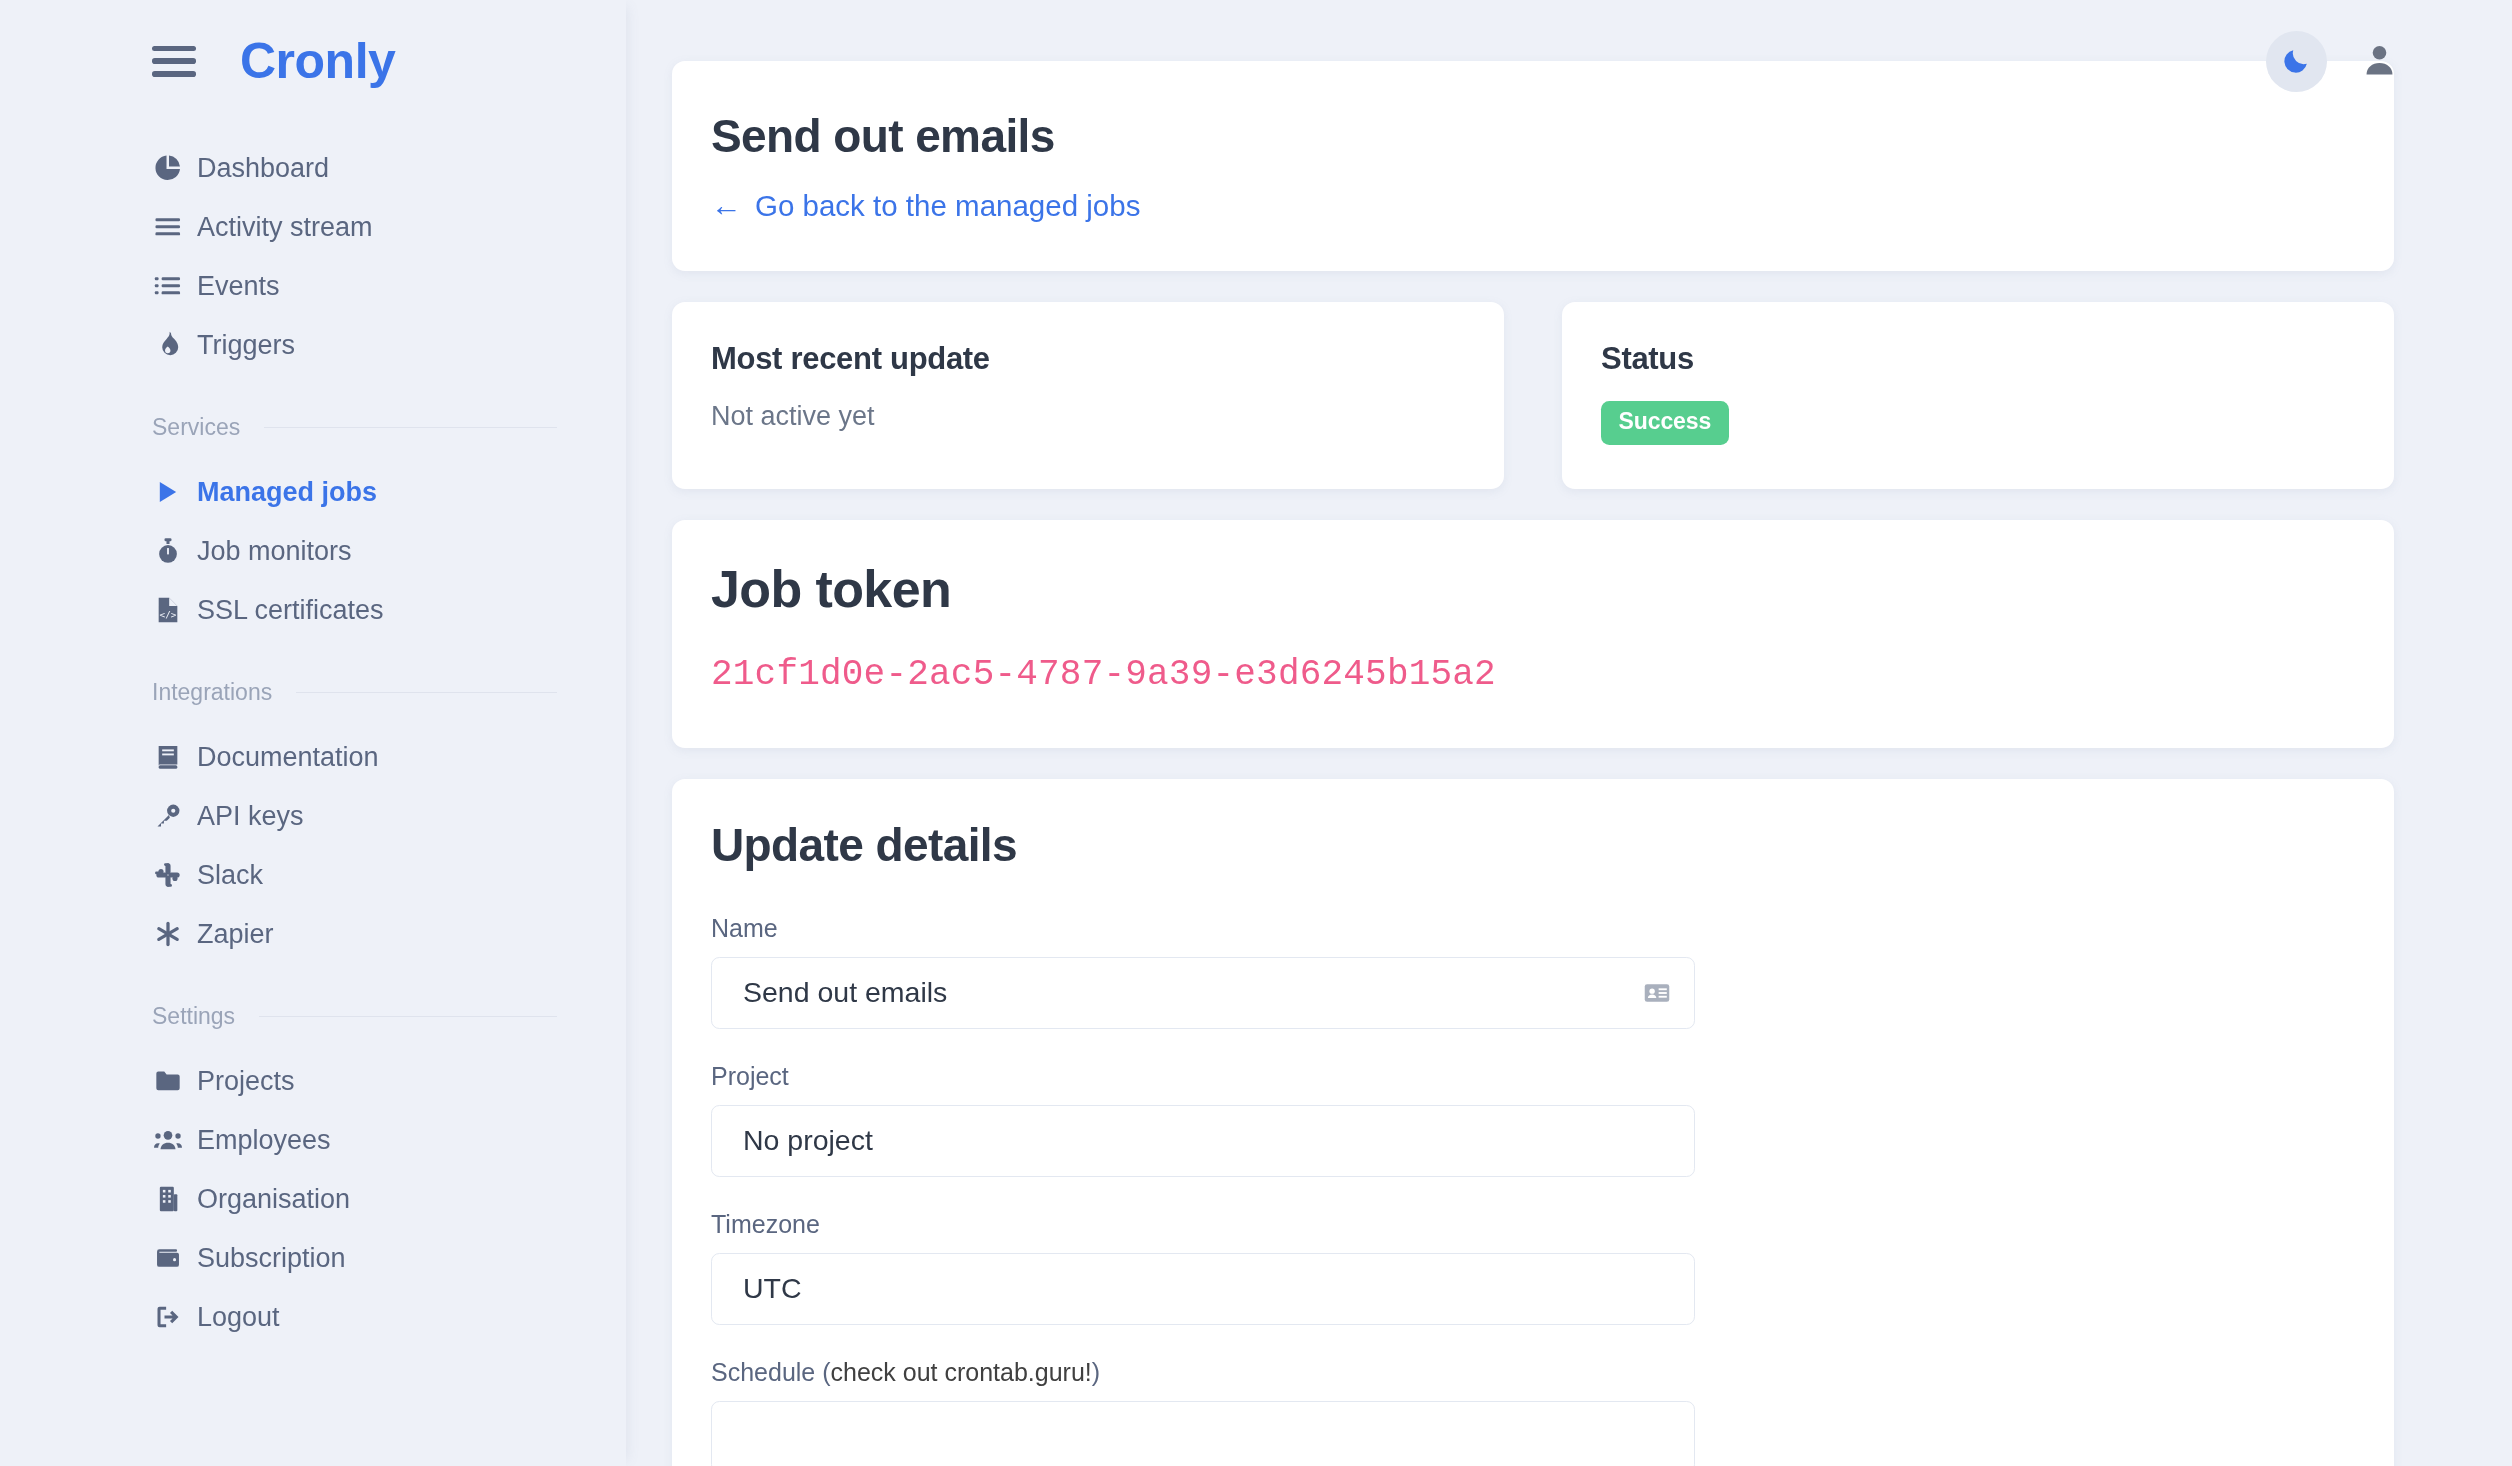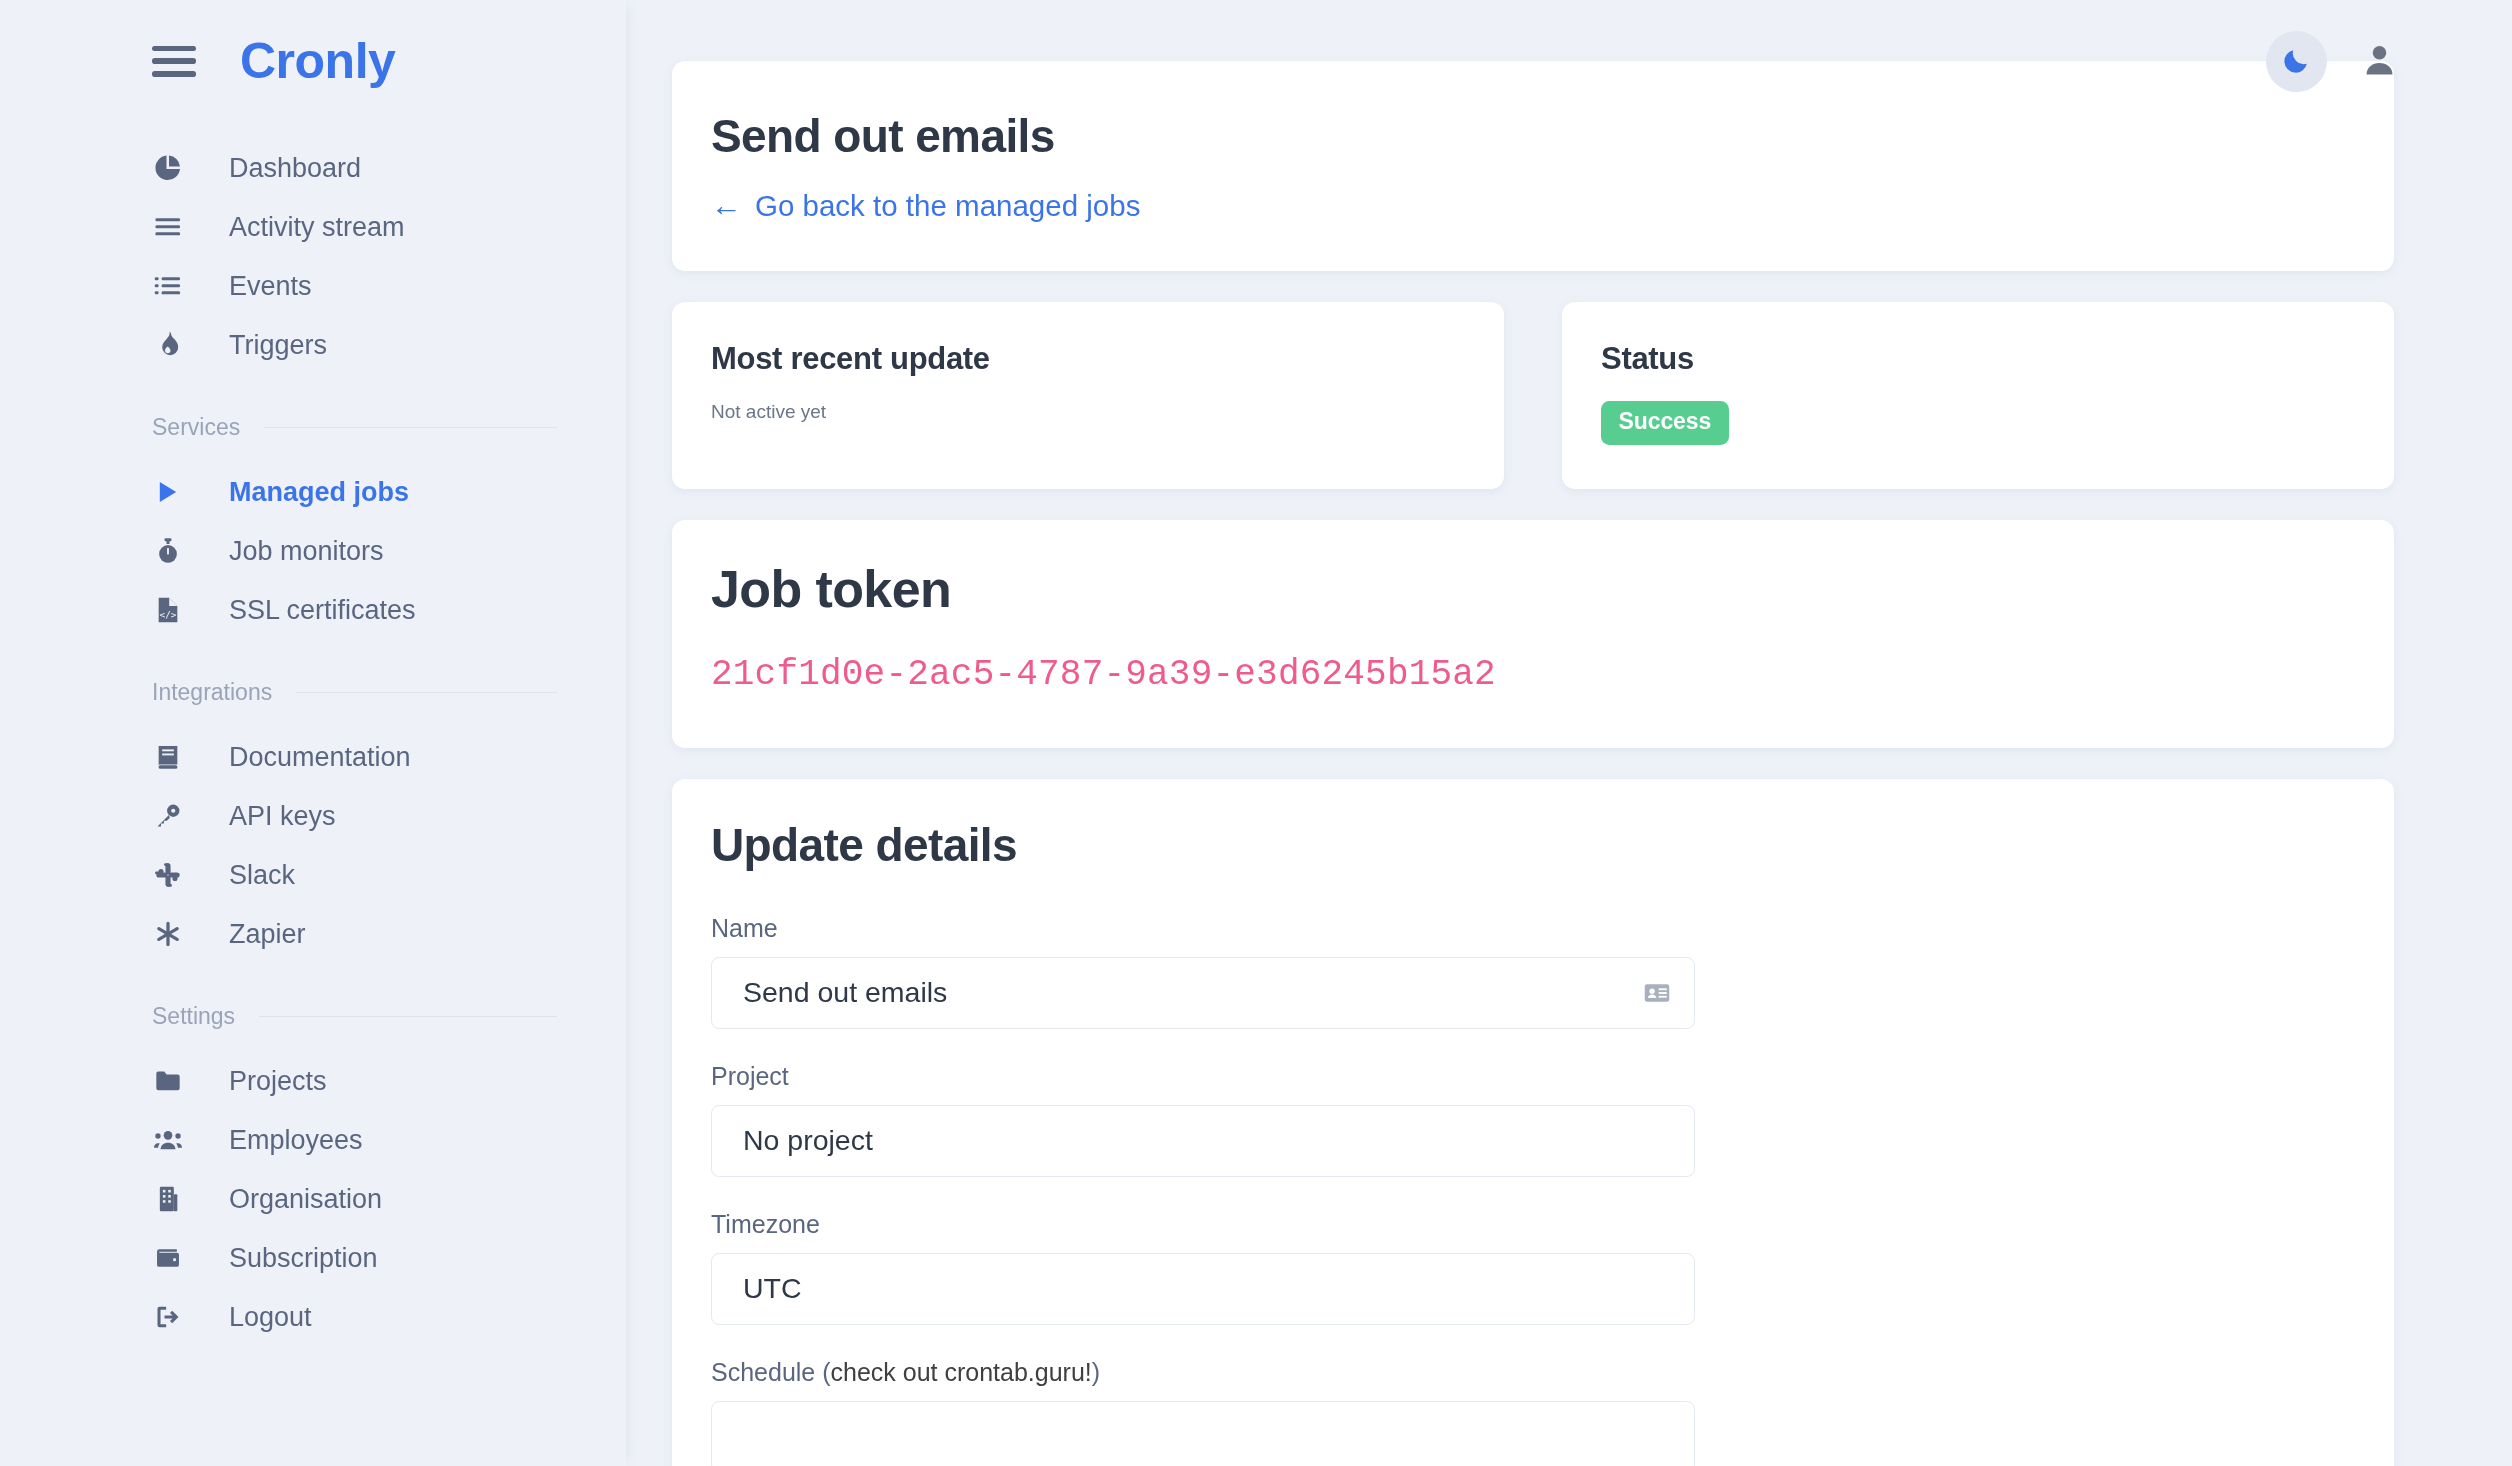--- a/index.html
+++ b/index.html
@@ -69,21 +69,21 @@
   }
 
   .nav {
     padding-left: 152px;
     padding-right: 69px;
   }
 
   .nav-item {
     display: flex;
     align-items: center;
-    gap: 46px;
+    gap: 14px;
     height: 59px;
     color: #5a6680;
     font-size: 27px;
     cursor: pointer;
     text-decoration: none;
   }
   .nav-item .ico {
     width: 31px;
     height: 31px;
     flex: 0 0 31px;
@@ -202,21 +202,21 @@
     min-height: 178px;
   }
   .stat-title {
     font-size: 31px;
     font-weight: 700;
     color: #2f3847;
     letter-spacing: -0.3px;
     margin-bottom: 24px;
   }
   .stat-value {
-    font-size: 19px;
+    font-size: 27px;
     color: #6b7689;
   }
 
   .badge-success {
     display: inline-block;
     background: #57ce8f;
     color: #ffffff;
     font-size: 23px;
     font-weight: 700;
     padding: 7.4px 17.5px 9.2px 17.5px;

